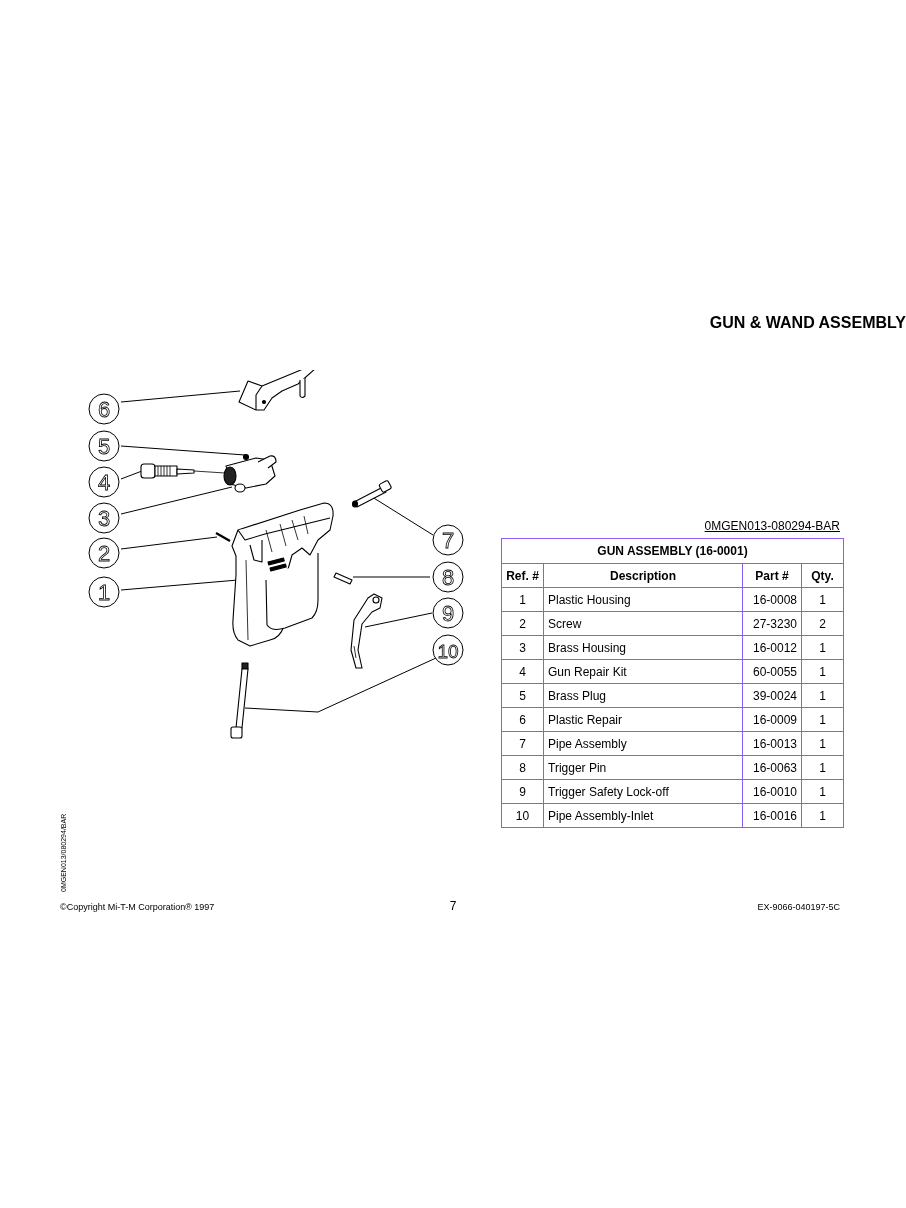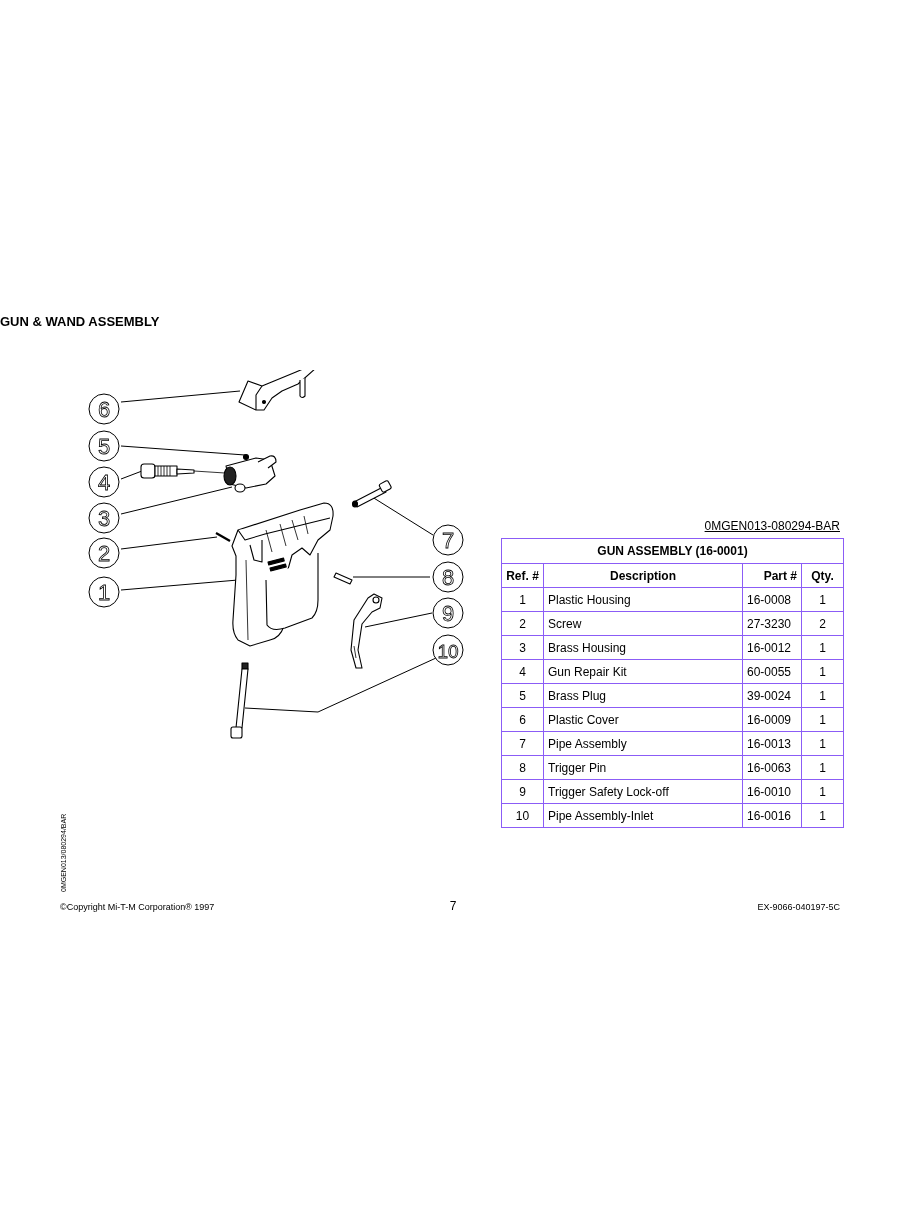--- a/index.html
+++ b/index.html
@@ -1,26 +1,26 @@
 <!DOCTYPE html>
 <html><head>
   <meta charset="utf-8">
   <style>
     html, body { margin: 0; padding: 0; background: #ffffff; }
     body { width: 906px; height: 1208px; position: relative; overflow: hidden; font-family: "Liberation Sans", sans-serif; color: #000; }
-    .page-title { position: absolute; left: 0; width: 906px; top: 314px; text-align: left; font-weight: bold; font-size: 13px; }
+    .page-title { position: absolute; left: 0; width: 906px; top: 314px; text-align: right; font-weight: bold; font-size: 16px; }
     .doc-code { position: absolute; right: 66px; top: 519px; font-size: 12px; text-decoration: underline; }
     .diagram { position: absolute; left: 80px; top: 370px; width: 400px; height: 400px; }
     table.parts { position: absolute; left: 501px; top: 538px; width: 343px; border-collapse: collapse; font-size: 12px; }
     table.parts td, table.parts th { border: 1px solid #8b5cf6; height: 23px; padding: 0 4px; }
     table.parts th.tbl-title { font-weight: bold; text-align: center; height: 24px; }
     table.parts th.col { font-weight: bold; }
     .c-ref { width: 33px; text-align: center; }
     .c-desc { text-align: left; }
-    .c-part { width: 50px; }
+    .c-part { width: 50px; text-align: right; }
     .c-qty { width: 33px; text-align: center; }
     table.parts th.c-desc { text-align: center; }
     .side-code { position: absolute; left: 60px; top: 892px; transform-origin: left top; transform: rotate(-90deg); font-size: 7px; white-space: nowrap; }
     .footer { position: absolute; top: 902px; font-size: 9px; }
     .footer-left { left: 60px; }
     .footer-center { left: 0; width: 906px; text-align: center; font-size: 12px; top: 899px; }
     .footer-right { right: 66px; }
     svg text { font-family: "Liberation Sans", sans-serif; }
   </style>
 </head>
@@ -133,21 +133,21 @@
 <div class="doc-code">0MGEN013-080294-BAR</div>
 
 <table class="parts">
   <thead>
     <tr>
       <th class="tbl-title" colspan="4">GUN ASSEMBLY (16-0001)</th>
     </tr>
     <tr>
       <th class="col c-ref">Ref. #</th>
       <th class="col c-desc">Description</th>
-      <th class="col c-part" style="text-align:right">Part #</th>
+      <th class="col c-part" style="text-align:center">Part #</th>
       <th class="col c-qty">Qty.</th>
     </tr>
   </thead>
   <tbody>
     <tr>
         <td class="c-ref">1</td>
         <td class="c-desc">Plastic Housing</td>
         <td class="c-part">16-0008</td>
         <td class="c-qty">1</td>
       </tr>
@@ -170,21 +170,21 @@
         <td class="c-qty">1</td>
       </tr>
     <tr>
         <td class="c-ref">5</td>
         <td class="c-desc">Brass Plug</td>
         <td class="c-part">39-0024</td>
         <td class="c-qty">1</td>
       </tr>
     <tr>
         <td class="c-ref">6</td>
-        <td class="c-desc">Plastic Cover</td>
+        <td class="c-desc">Plastic Repair</td>
         <td class="c-part">16-0009</td>
         <td class="c-qty">1</td>
       </tr>
     <tr>
         <td class="c-ref">7</td>
         <td class="c-desc">Pipe Assembly</td>
         <td class="c-part">16-0013</td>
         <td class="c-qty">1</td>
       </tr>
     <tr>

